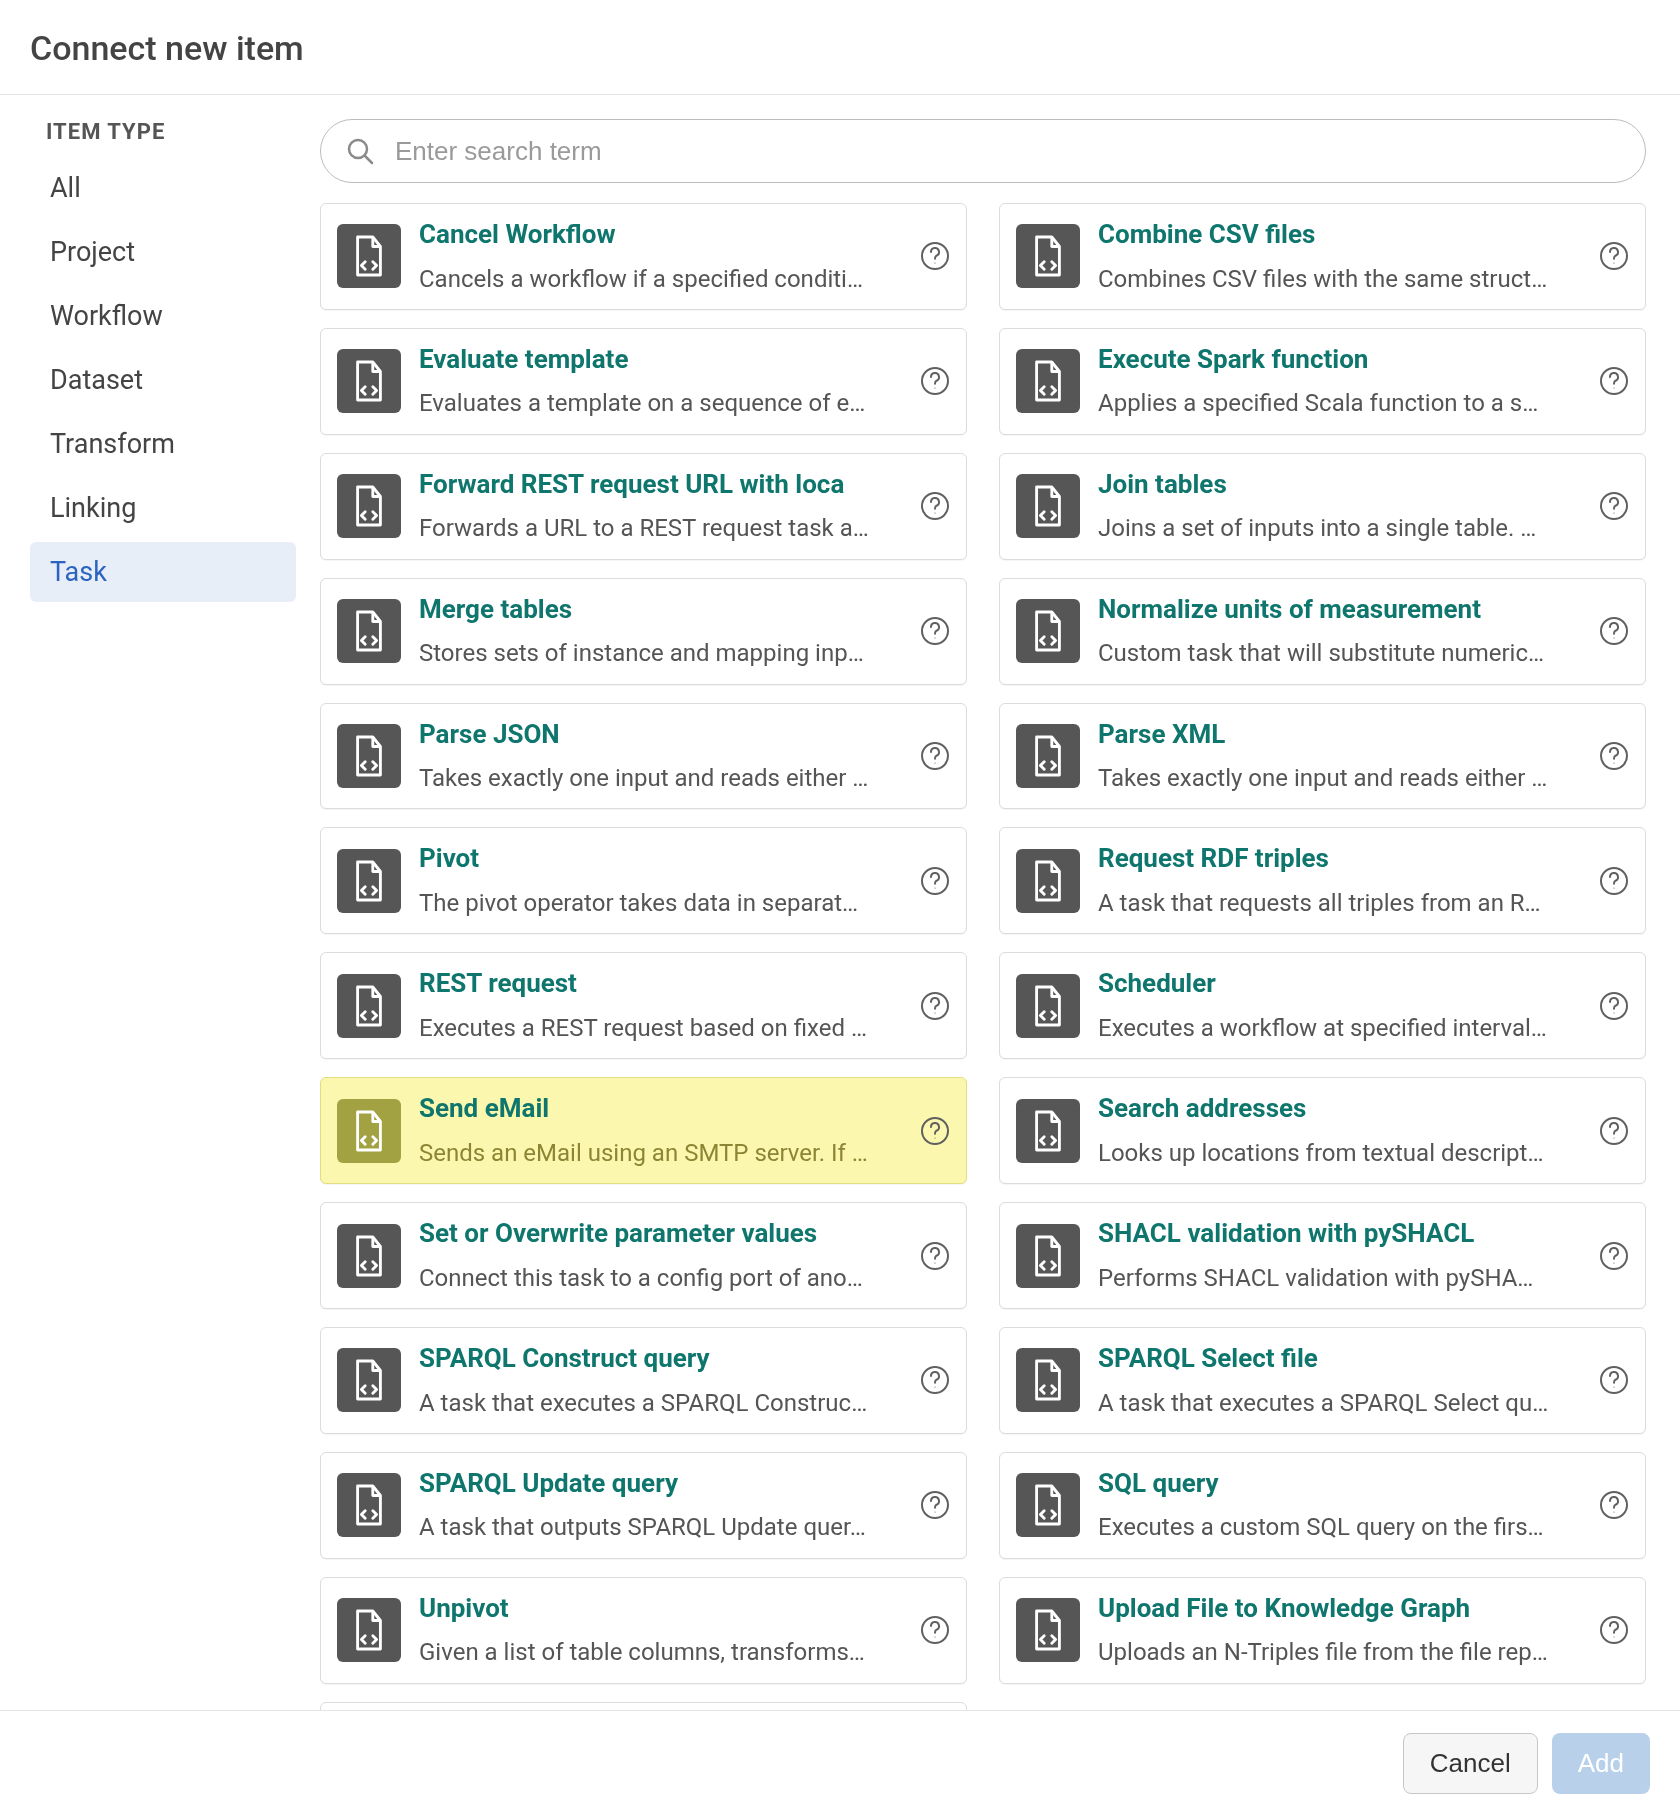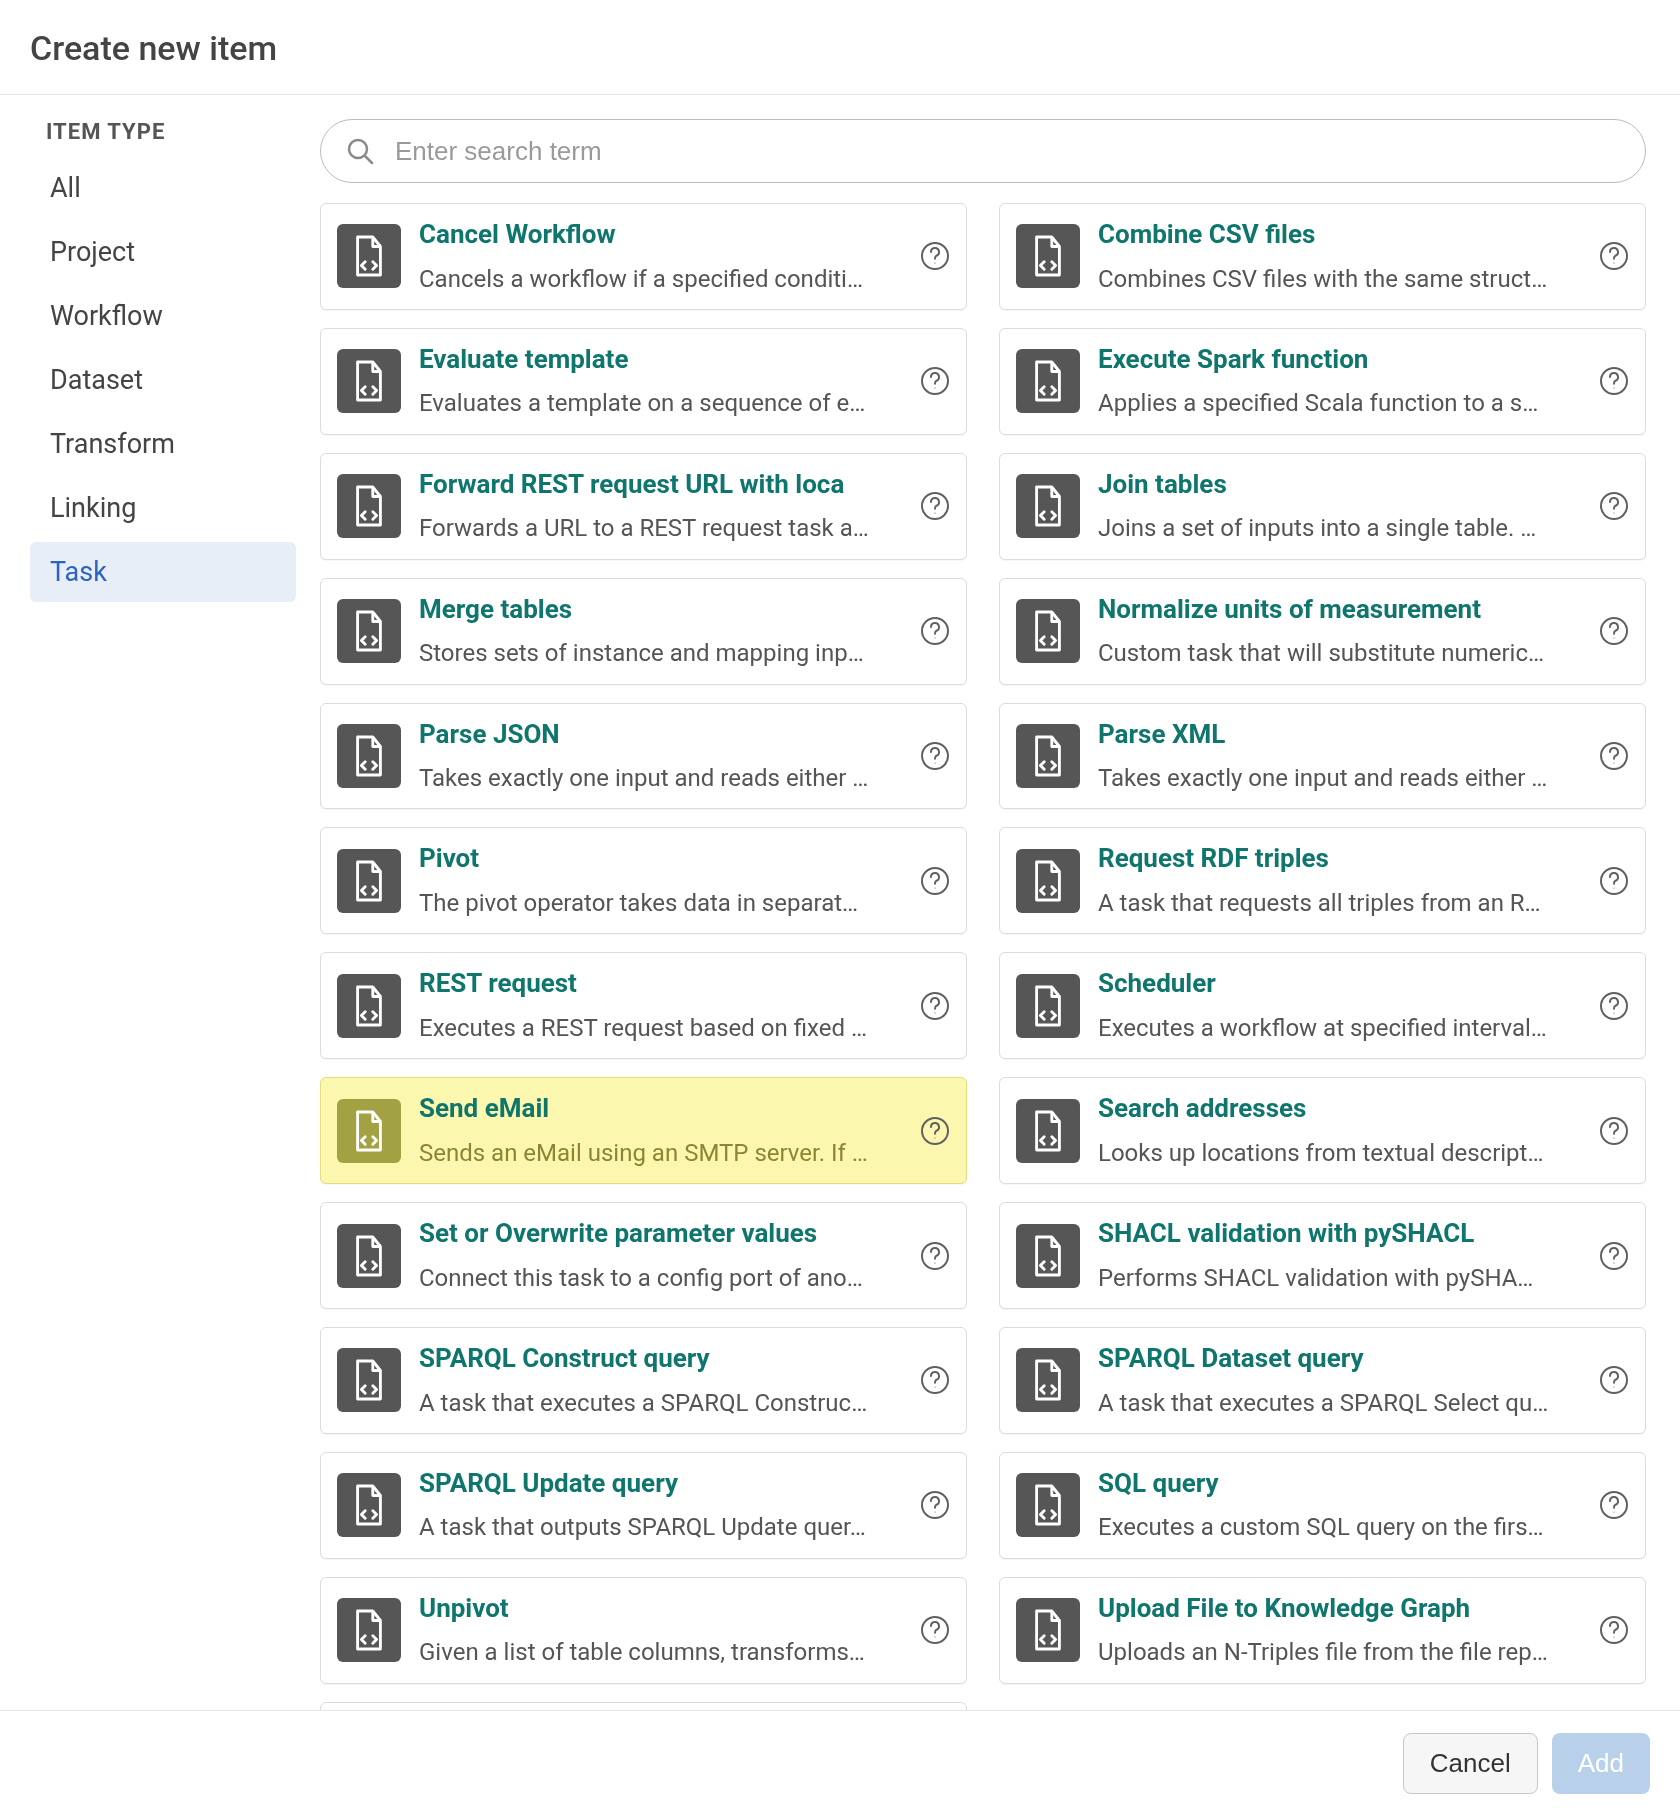--- a/index.html
+++ b/index.html
@@ -60,21 +60,21 @@
     <g id="search-icon">
       <circle cx="13" cy="13" r="9" stroke-width="2.5"></circle>
       <line x1="20" y1="20" x2="27" y2="27" stroke-width="2.5" stroke-linecap="round"></line>
     </g>
   </defs>
 </svg>
 
 <div class="dialog">
 
   <div class="header">
-    <h1>Create new item</h1>
+    <h1>Connect new item</h1>
   </div>
 
   <div class="content">
 
     <div class="sidebar">
       <div class="sidebar-heading">ITEM TYPE</div>
       <div class="type-item">All</div>
       <div class="type-item">Project</div>
       <div class="type-item">Workflow</div>
       <div class="type-item">Dataset</div>
@@ -360,21 +360,21 @@
                 <use href="#help-icon"></use>
               </svg></div>
           </div>
           <div class="card">
             <div class="icon-box">
               <svg viewBox="0 0 40 44">
                 <use href="#file-code-icon"></use>
               </svg>
             </div>
             <div class="text">
-              <div class="title">SPARQL Dataset query</div>
+              <div class="title">SPARQL Select file</div>
               <div class="desc">A task that executes a SPARQL Select qu…</div>
             </div>
             <div class="help"><svg viewBox="0 0 30 30">
                 <use href="#help-icon"></use>
               </svg></div>
           </div>
           <div class="card">
             <div class="icon-box">
               <svg viewBox="0 0 40 44">
                 <use href="#file-code-icon"></use>

